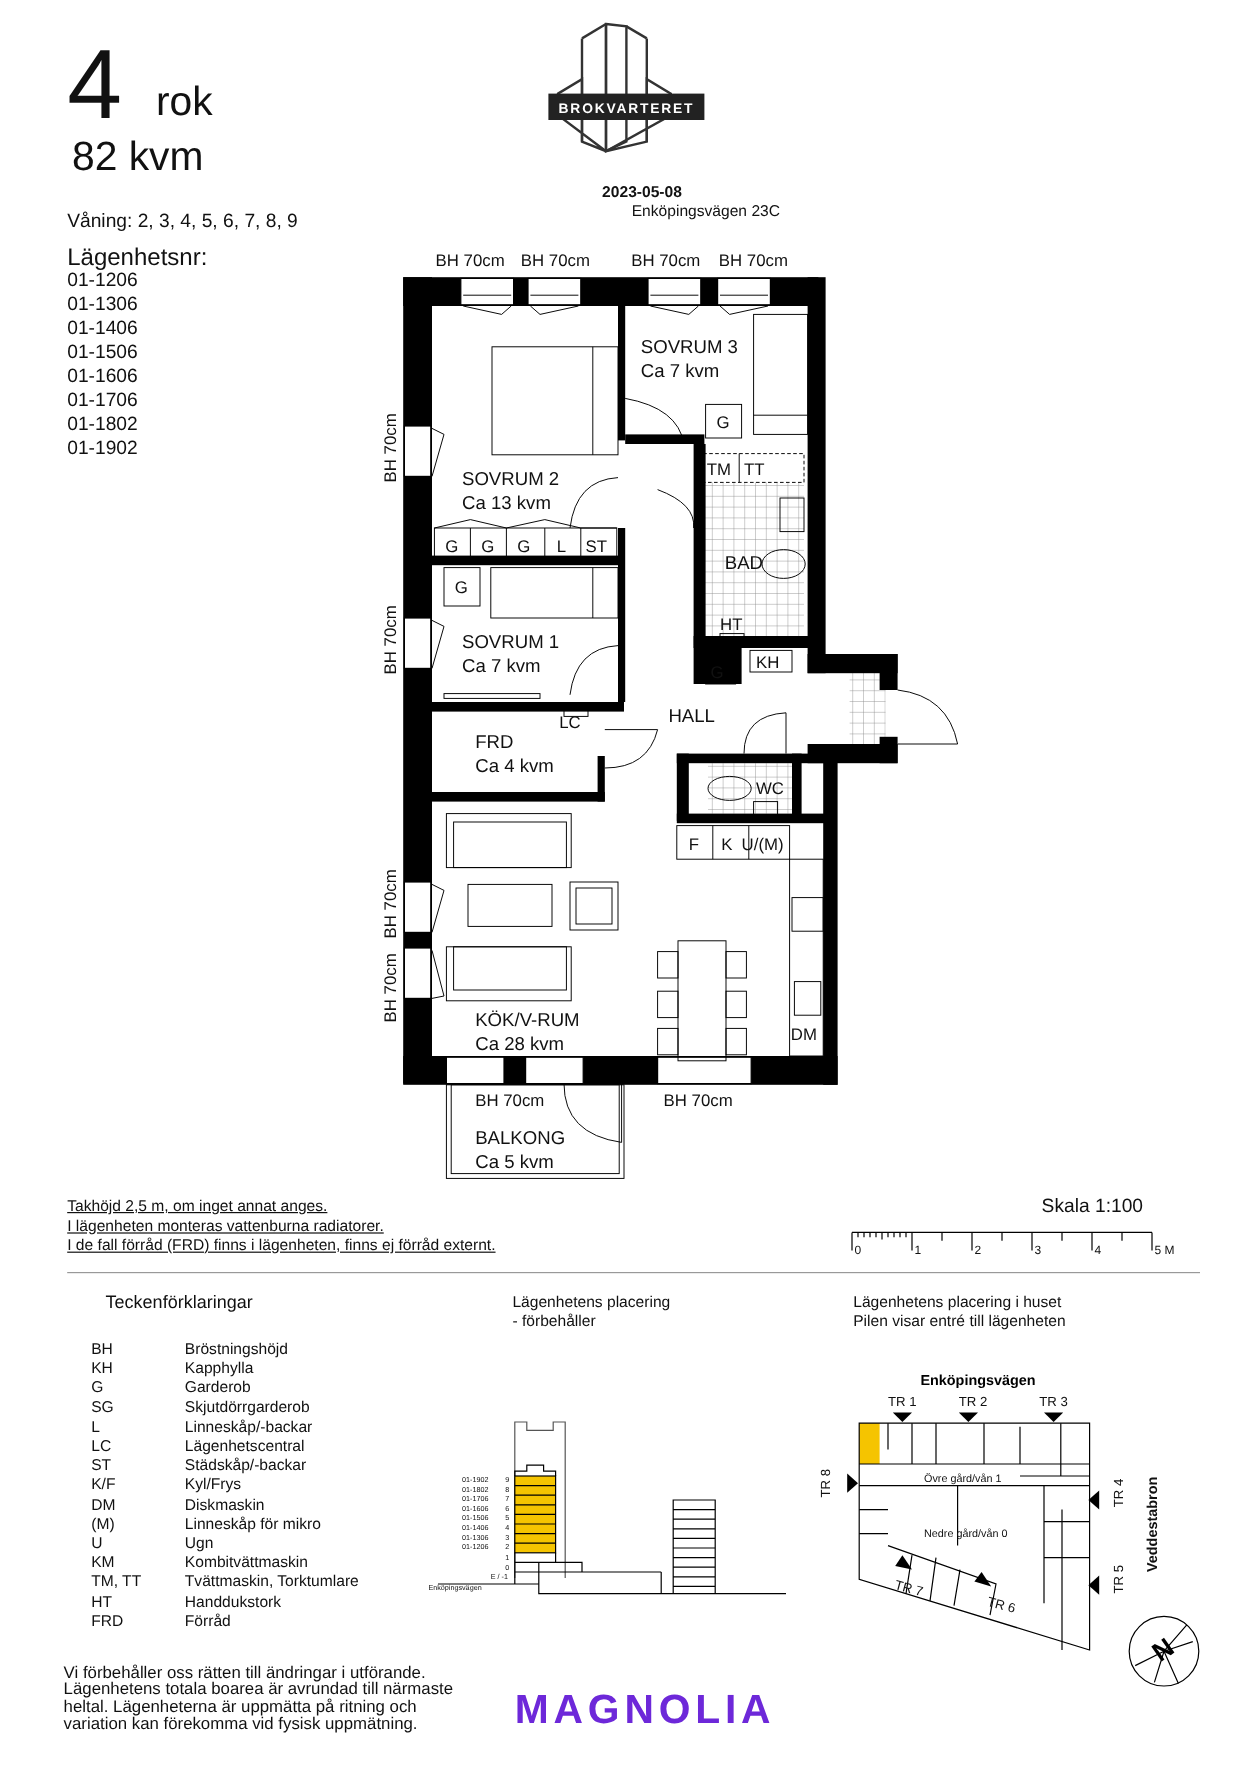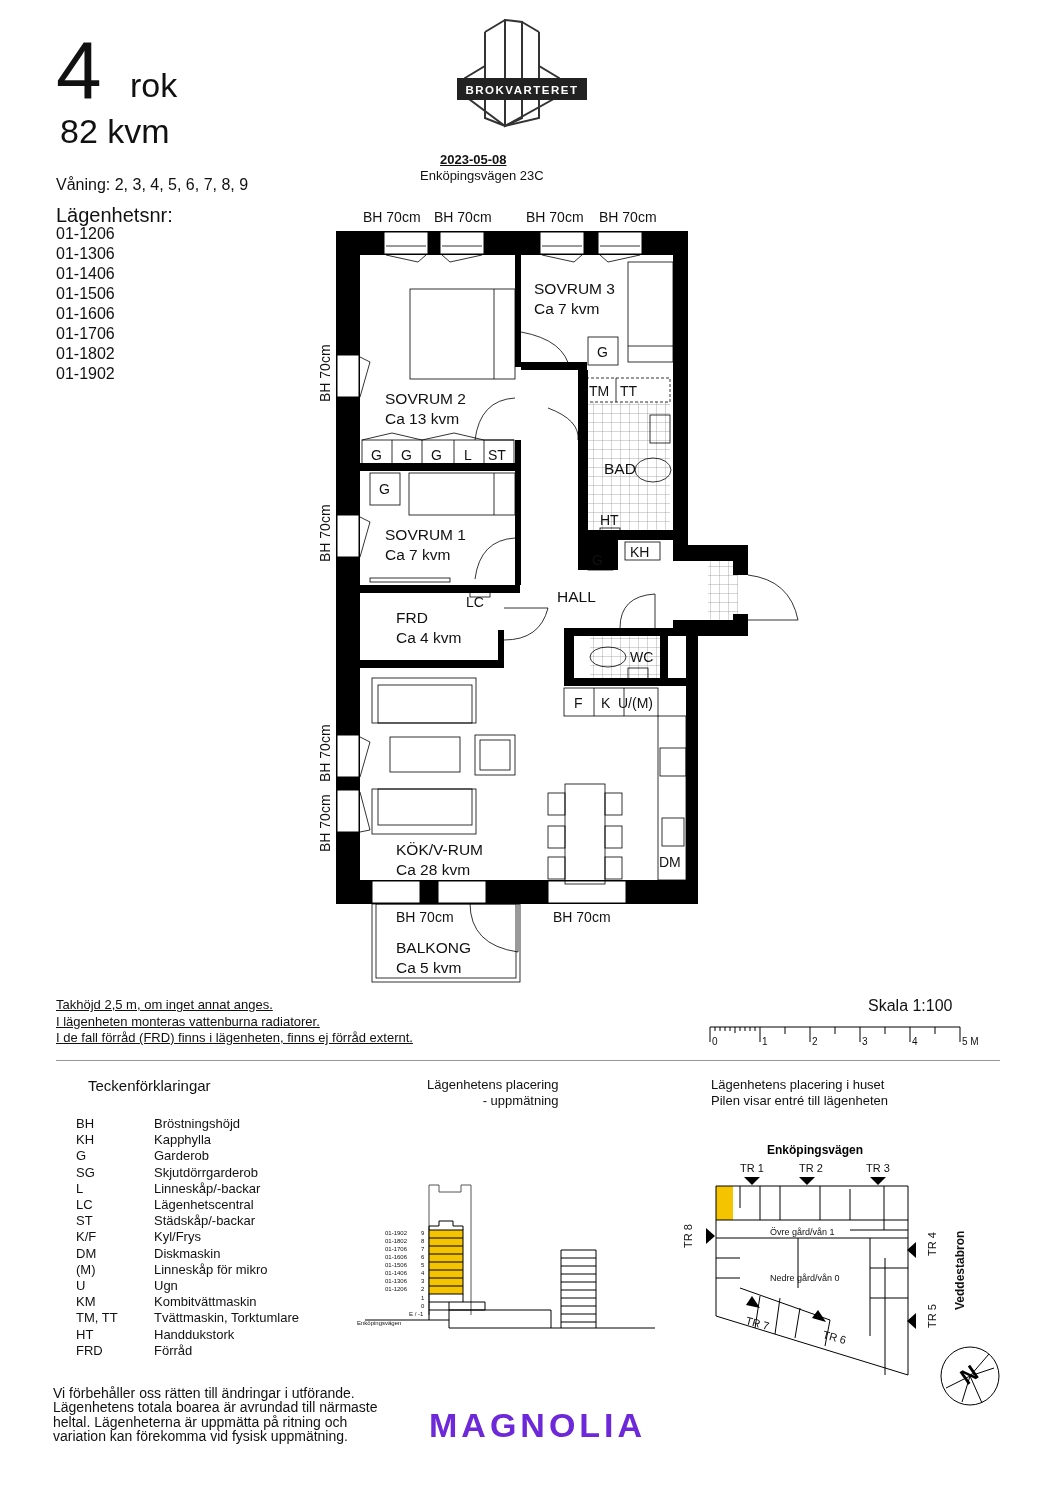--- a/index.html
+++ b/index.html
@@ -4,29 +4,29 @@
 <style>
   html,body{margin:0;padding:0;background:#fff;}
   body{width:1050px;height:1486px;position:relative;overflow:hidden;font-family:"Liberation Sans",sans-serif;color:#111;}
   .abs{position:absolute;}
   .big-num{left:56px;top:30px;font-size:82px;line-height:82px;}
   .rok{left:130px;top:66px;font-size:34px;}
   .kvm{left:60px;top:112px;font-size:34px;}
   .vaning{left:56px;top:176px;font-size:16px;}
   .lgh-label{left:56px;top:204px;font-size:20px;}
   .lgh-list{left:56px;top:224px;font-size:16px;line-height:20px;}
-  .date{left:440px;top:152px;width:190px;font-size:13px;font-weight:bold;text-decoration:underline;}
-  .address{left:420px;top:168px;width:230px;text-align:left;font-size:13px;}
+  .date{left:440px;top:152px;width:190px;text-align:center;font-size:13px;font-weight:bold;}
+  .address{left:420px;top:168px;width:230px;text-align:right;font-size:13px;}
   .notes{left:56px;top:997px;font-size:13px;line-height:16.5px;text-decoration:underline;}
   .scale-title{left:868px;top:997px;font-size:16px;}
   .hr{left:56px;top:1060px;width:944px;height:1px;background:#999;}
   .legend-title{left:88px;top:1077px;font-size:15px;}
   .legend{left:76px;top:1116px;font-size:13px;line-height:16.2px;}
   .legend .code{display:inline-block;width:78px;}
-  .place-title{left:427px;top:1077px;font-size:13px;line-height:16px;text-align:right;}
+  .place-title{left:427px;top:1077px;font-size:13px;line-height:16px;}
   .house-title{left:711px;top:1077px;font-size:13px;line-height:16px;}
   .disclaimer{left:53px;top:1366px;font-size:14px;line-height:14.3px;margin-top:20px;}
   .magnolia{left:412px;top:1406px;font-size:34px;letter-spacing:4px;font-weight:bold;color:#6d28d9;margin-left:17px;}
   svg text{font-family:"Liberation Sans",sans-serif;}
 </style>
 </head>
 <body>
 
 <div class="abs big-num">4</div>
 <div class="abs rok">rok</div>
@@ -270,21 +270,21 @@
   <div><span class="code">(M)</span><span>Linneskåp för mikro</span></div>
   <div><span class="code">U</span><span>Ugn</span></div>
   <div><span class="code">KM</span><span>Kombitvättmaskin</span></div>
   <div><span class="code">TM, TT</span><span>Tvättmaskin, Torktumlare</span></div>
   <div><span class="code">HT</span><span>Handdukstork</span></div>
   <div><span class="code">FRD</span><span>Förråd</span></div>
 </div>
 
 <div class="abs place-title">
   <div>Lägenhetens placering</div>
-  <div>- uppmätning</div>
+  <div>- förbehåller</div>
 </div>
 <svg class="abs" style="left:355px;top:1180px" width="300" height="150">
   <g fill="none" stroke="#555" stroke-width="1">
     <path d="M74 135V5H84V12H106V5H116V135"></path>
   </g>
   <g stroke="#000" stroke-width="1">
     <rect x="74" y="50" width="34" height="64" fill="#F5C400"></rect>
     <path d="M74 58H108M74 66H108M74 74H108M74 82H108M74 90H108M74 98H108M74 106H108" fill="none"></path>
     <path d="M74 50V46H84V41H98V46H108V50" fill="none"></path>
     <path d="M74 114V140M108 114V122M74 122H130V130H74M94 122V148H595M94 130H196M196 130V148" fill="none"></path>

